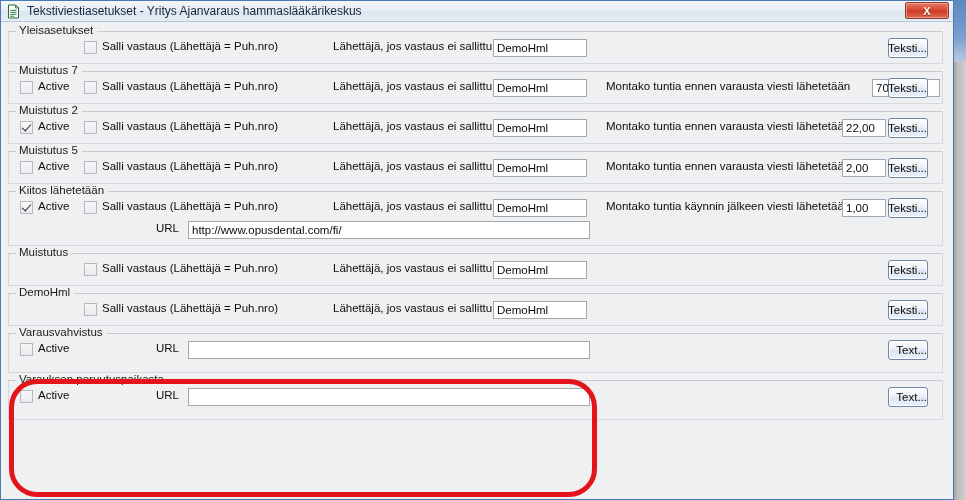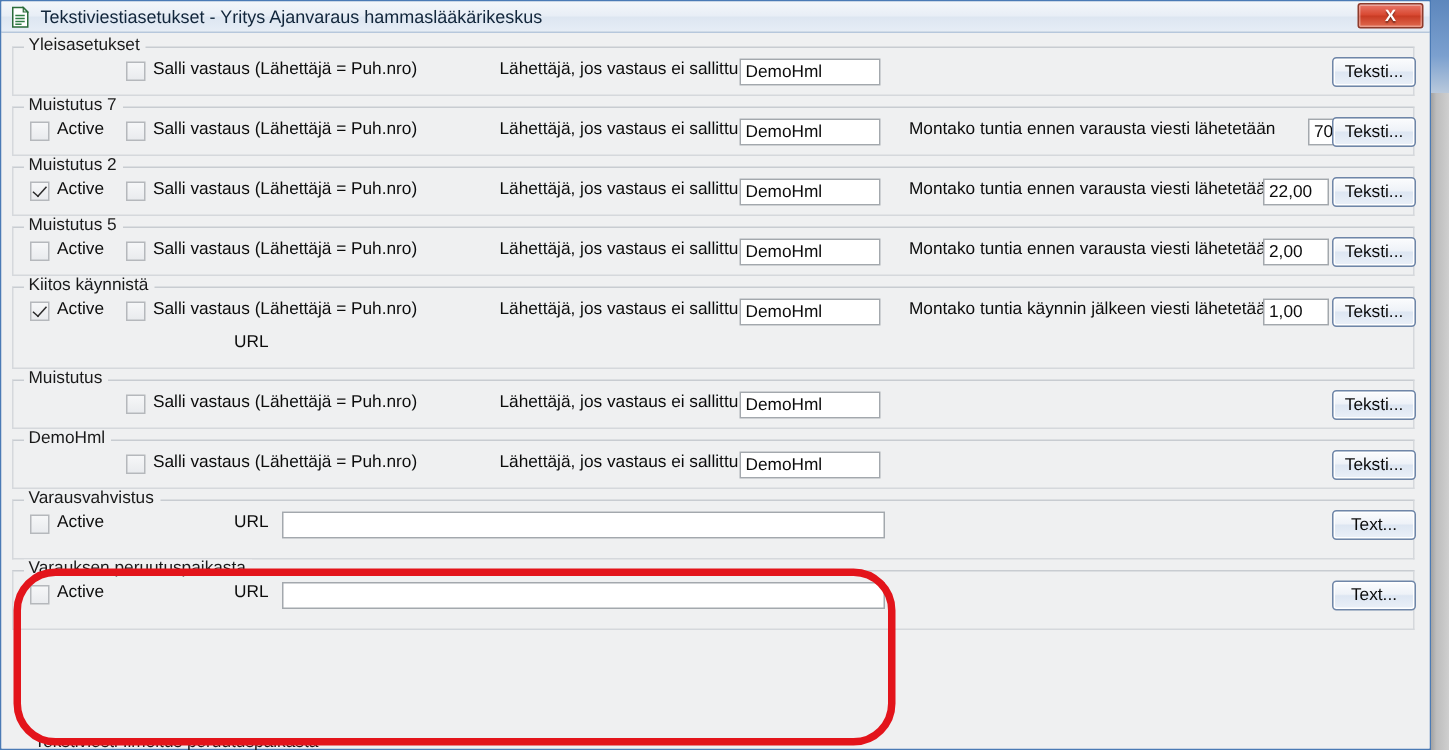--- a/index.html
+++ b/index.html
@@ -156,27 +156,27 @@
     font-family: "Liberation Sans", sans-serif;
     font-size: 11.5px;
     color: #0c0c0c;
     padding: 0 2px 0 3px;
     line-height: 16px;
     outline: none;
   }
   .inp.num { text-align: left; }
   .btn {
     position: absolute; top: 1px;
-    width: 56px; height: 20px;
+    width: 40px; height: 20px;
     border: 1px solid #6f86a8;
     border-radius: 3px;
     background: linear-gradient(to bottom,#fbfcfd 0%,#eef2f8 45%,#dde6f2 51%,#eaf0f8 100%);
     font-family: "Liberation Sans", sans-serif;
     font-size: 11.5px; color: #0b0b0b;
-    display: flex; align-items: center; justify-content: center;
+    display: flex; align-items: center; justify-content: flex-end;
     box-shadow: inset 0 0 0 1px #fff;
     cursor: pointer;
   }
 
   
   .redbox {
     position: absolute;
     left: 8px; top: 378px;
     width: 588px; height: 118px;
     border: 5px solid #e3141b;
@@ -300,37 +300,38 @@
               <div class="lbl" style="left: 598px;">Montako tuntia ennen varausta viesti lähetetään</div>
               <input class="inp num" type="text" value="2,00" style="left: 834px; width: 44px;">
               <div class="btn" style="left: 880px;">
                 <span>Teksti...</span>
               </div>
             </div>
           </div>
         </div>
         <div class="group">
           <div class="group-frame"></div>
-          <div class="group-title">Kiitos käynnistä</div>
+          <div class="group-title">Kiitos lähetetään</div>
           <div class="group-inner">
             <div class="row">
               <div class="cb checked" style="left: 12px;"></div>
               <div class="lbl" style="left: 30px;">Active</div>
               <div class="cb" style="left: 76px;"></div>
               <div class="lbl" style="left: 94px;">Salli vastaus (Lähettäjä = Puh.nro)</div>
               <div class="lbl" style="left: 325px;">Lähettäjä, jos vastaus ei sallittu</div>
               <input class="inp" type="text" value="DemoHml" style="left: 485px; width: 94px;">
               <div class="lbl" style="left: 598px;">Montako tuntia käynnin jälkeen viesti lähetetään</div>
               <input class="inp num" type="text" value="1,00" style="left: 834px; width: 44px;">
               <div class="btn" style="left: 880px;">
                 <span>Teksti...</span>
               </div>
             </div>
             <div class="row">
               <div class="lbl" style="left: 148px;">URL</div>
+              <input class="inp" type="text" value="http://www.opusdental.com/fi/" style="left: 180px; width: 402px;">
             </div>
           </div>
         </div>
         <div class="group">
           <div class="group-frame"></div>
           <div class="group-title">Muistutus</div>
           <div class="group-inner">
             <div class="row">
               <div class="cb" style="left: 76px;"></div>
               <div class="lbl" style="left: 94px;">Salli vastaus (Lähettäjä = Puh.nro)</div>
@@ -383,18 +384,15 @@
                 <span>Text...</span>
               </div>
               <div class="lbl" style="left: 148px;">URL</div>
               <input class="inp" type="text" value="" style="left: 180px; width: 402px;">
             </div>
           </div>
         </div>
       </div>
   </div>
 
-  <div class="cutrow">
-    <span class="group-title-cut">Tekstiviesti Ilmoitus peruutuspaikasta</span>
-  </div>
 
   <div class="redbox"></div>
 </div>
 
 </body></html>

